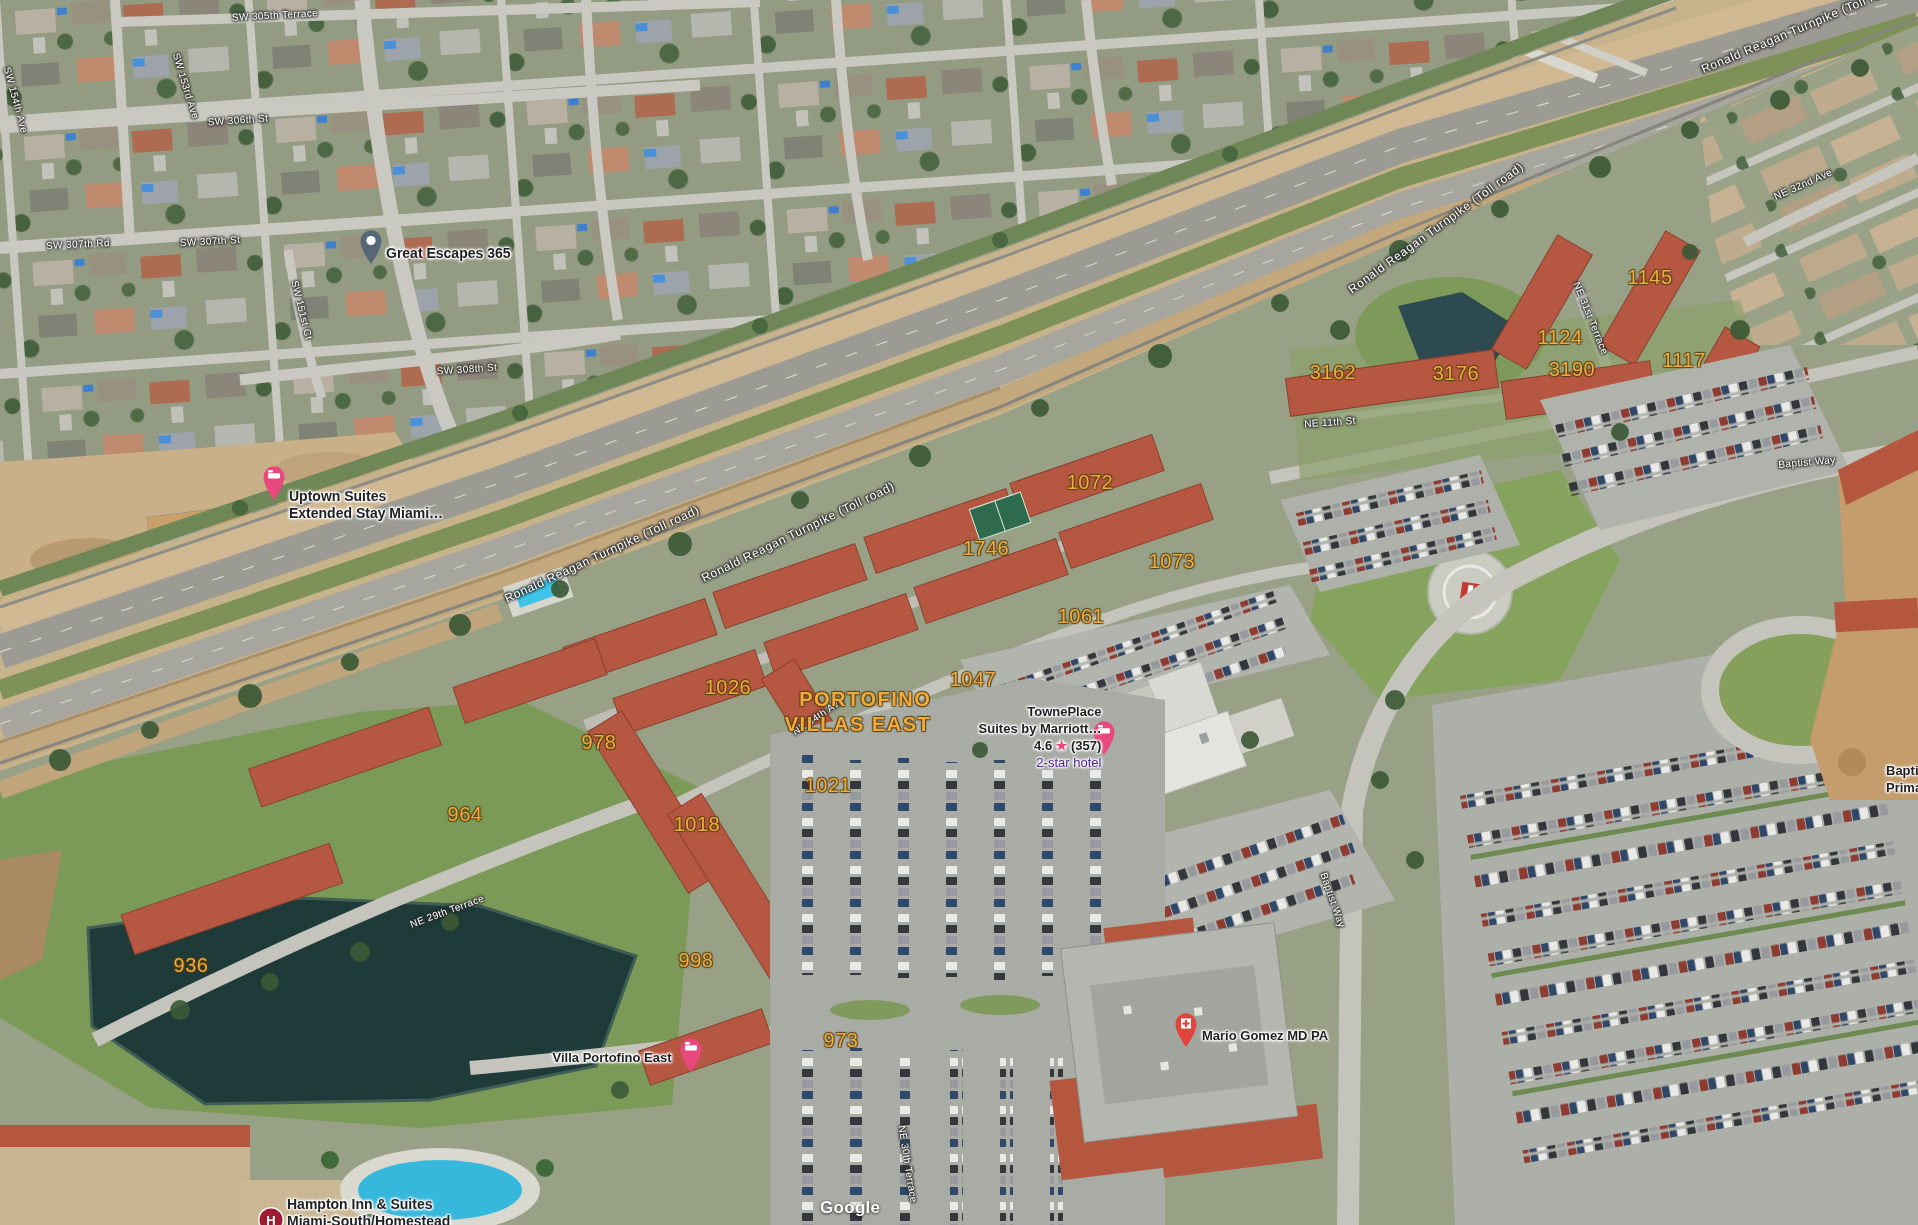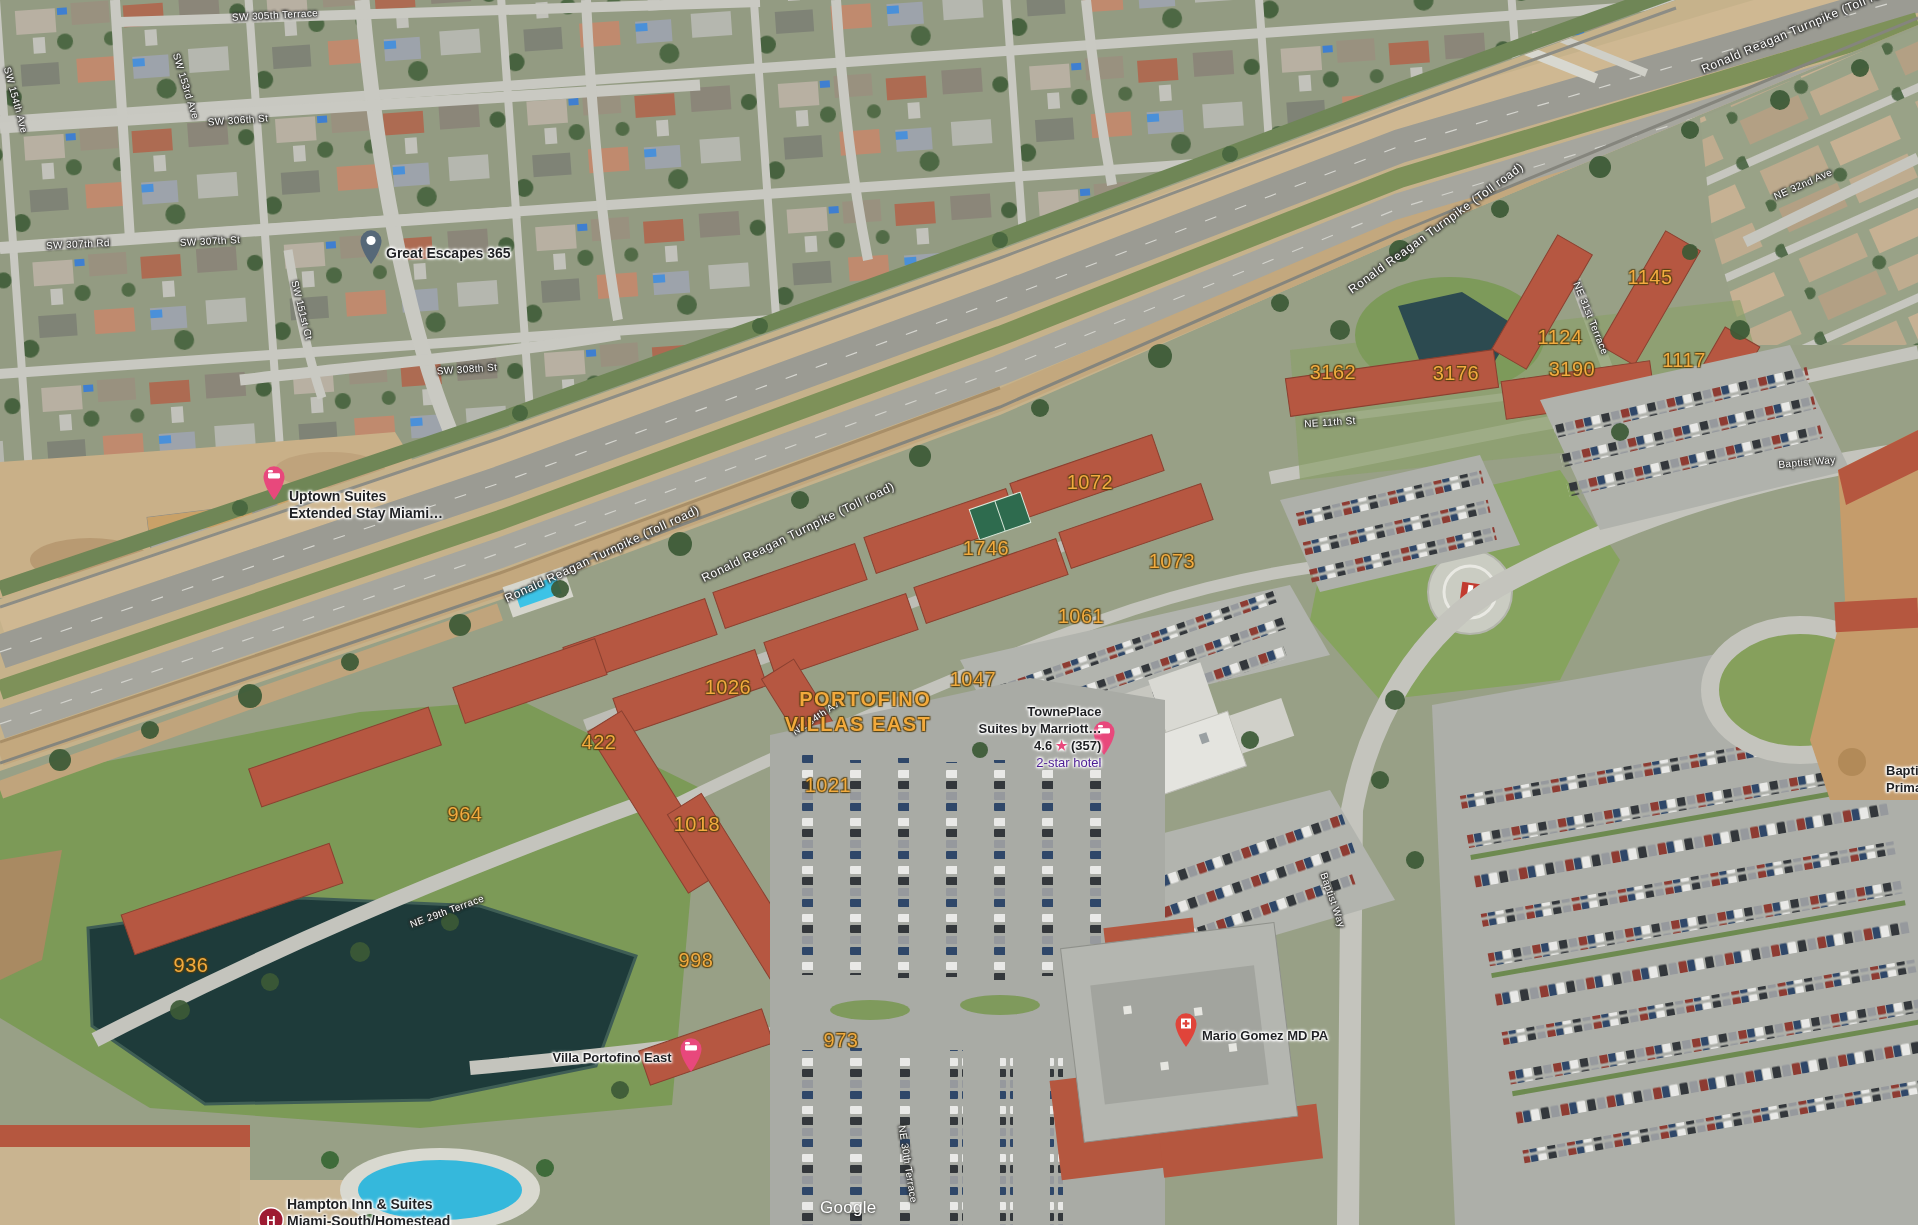--- a/index.html
+++ b/index.html
@@ -17,21 +17,21 @@
                  1px -1px 1px rgba(84,62,14,.8),-1px 1px 1px rgba(84,62,14,.8)}
   .area{font-size:20px;font-weight:bold;color:#f2a93c;letter-spacing:1.5px;text-align:right;line-height:25px;
     text-shadow:-1px -1px 1px rgba(84,62,14,.8),1px 1px 1px rgba(84,62,14,.8),
                  1px -1px 1px rgba(84,62,14,.8),-1px 1px 1px rgba(84,62,14,.8)}
   .poi{font-size:13px;font-weight:bold;color:#1f2023;line-height:17px;
     text-shadow:-1px -1px 2px #fff,1px -1px 2px #fff,-1px 1px 2px #fff,1px 1px 2px #fff,0 0 4px #fff}
   .poi--lg{font-size:14px}
   .poi .sub{font-weight:bold}
   .poi .cat{font-weight:normal;color:#4c1d95}
   .center{text-align:right}
-  .google{font-size:17px;font-weight:normal;color:#fff;letter-spacing:.3px;
+  .google{font-size:17px;font-weight:bold;color:#fff;letter-spacing:.3px;
     text-shadow:0 1px 3px rgba(0,0,0,.6),0 0 2px rgba(0,0,0,.45)}
   .pin{position:absolute;transform:translate(-50%,-100%)}
   .hlogo{position:absolute;width:23px;height:23px;border-radius:50%;background:#9e1b32;color:#fff;
     font:bold 13px/23px "Liberation Sans",sans-serif;text-align:center;
     transform:translate(-50%,-50%);box-shadow:0 0 0 1.5px #fff}
   .star{color:#e8487c}
 </style>
 </head>
 <body>
 
@@ -394,21 +394,21 @@
   <div class="lbl addr" style="left:1684px;top:360px;transform:translate(-50%,-50%)">1117</div>
   <div class="lbl addr" style="left:1333px;top:372px;transform:translate(-50%,-50%)">3162</div>
   <div class="lbl addr" style="left:1456px;top:373px;transform:translate(-50%,-50%)">3176</div>
   <div class="lbl addr" style="left:1572px;top:369px;transform:translate(-50%,-50%)">3190</div>
   <div class="lbl addr" style="left:1090px;top:482px;transform:translate(-50%,-50%)">1072</div>
   <div class="lbl addr" style="left:986px;top:548px;transform:translate(-50%,-50%)">1746</div>
   <div class="lbl addr" style="left:1172px;top:561px;transform:translate(-50%,-50%)">1073</div>
   <div class="lbl addr" style="left:1081px;top:616px;transform:translate(-50%,-50%)">1061</div>
   <div class="lbl addr" style="left:728px;top:687px;transform:translate(-50%,-50%)">1026</div>
   <div class="lbl addr" style="left:973px;top:679px;transform:translate(-50%,-50%)">1047</div>
-  <div class="lbl addr" style="left:599px;top:742px;transform:translate(-50%,-50%)">422</div>
+  <div class="lbl addr" style="left:599px;top:742px;transform:translate(-50%,-50%)">978</div>
   <div class="lbl addr" style="left:465px;top:814px;transform:translate(-50%,-50%)">964</div>
   <div class="lbl addr" style="left:697px;top:824px;transform:translate(-50%,-50%)">1018</div>
   <div class="lbl addr" style="left:828px;top:785px;transform:translate(-50%,-50%)">1021</div>
   <div class="lbl addr" style="left:191px;top:965px;transform:translate(-50%,-50%)">936</div>
   <div class="lbl addr" style="left:696px;top:960px;transform:translate(-50%,-50%)">998</div>
   <div class="lbl addr" style="left:841px;top:1040px;transform:translate(-50%,-50%)">973</div>
 
   <div class="lbl area" style="left:858px;top:712px;transform:translate(-50%,-50%)">
     <div>PORTOFINO</div>
     <div>VILLAS EAST</div>

